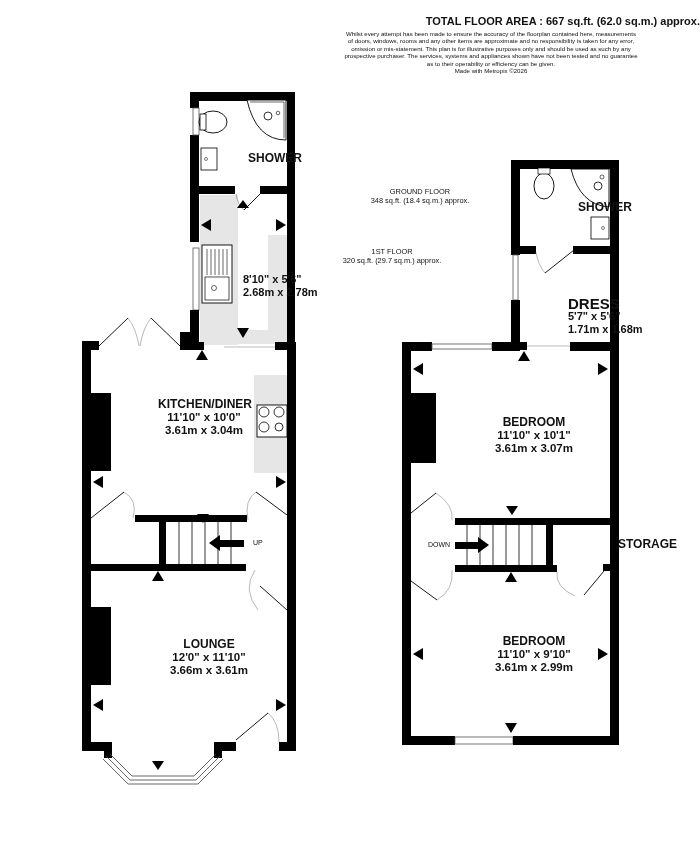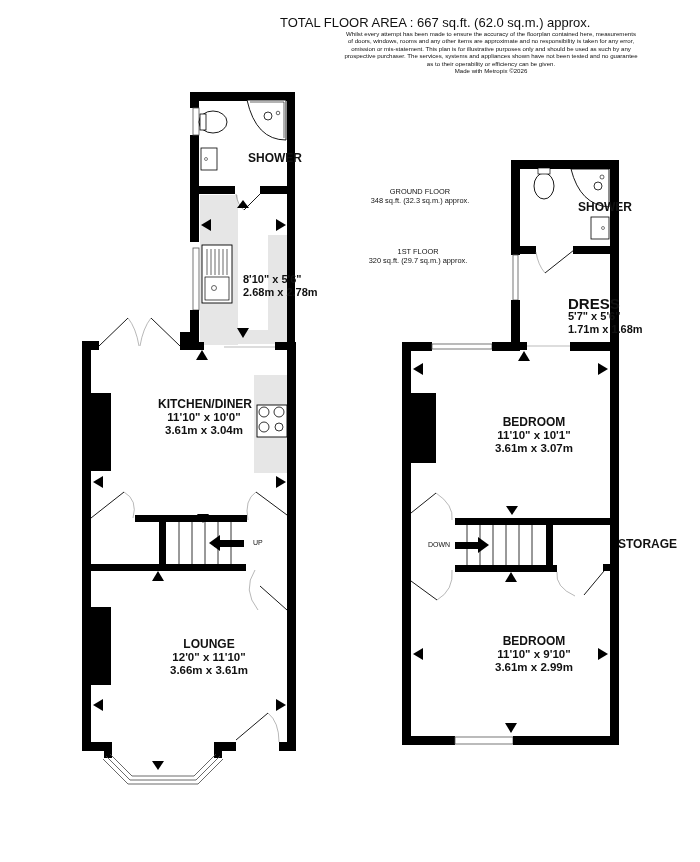--- a/index.html
+++ b/index.html
@@ -1,20 +1,20 @@
 <!DOCTYPE html>
 <html><head>
   <meta charset="utf-8">
   <style>
     html, body { margin: 0; padding: 0; background: #ffffff; }
     body { width: 700px; height: 862px; position: relative; overflow: hidden;
            font-family: "Liberation Sans", sans-serif; color: #000; }
     .abs { position: absolute; }
-    .header-title { left: 280px; top: 15px; width: 420px; text-align: left;
-                    font-size: 13px; color: #111; }
+    .header-title { left: 280px; top: 15px; width: 420px; text-align: right;
+                    font-size: 11px; color: #111; font-weight: bold; }
     .disclaimer { left: 286px; top: 30px; width: 410px; text-align: center;
                   font-size: 6.1px; line-height: 7.4px; color: #111; }
     .disclaimer span { display: block; white-space: nowrap; }
     .floor-label { text-align: center; font-size: 7.4px; line-height: 9px; color: #111; }
     svg.plan { position: absolute; left: 0; top: 0; }
     .room-label { text-align: center; font-weight: bold; color: #111;
                   font-size: 11.5px; line-height: 13px; }
     .room-label span { display: block; white-space: nowrap; padding-left: 48px; }
     .room-label .rname { font-size: 12px; }
     .small-label { font-size: 7px; color: #111; }
@@ -27,23 +27,23 @@
   <span>Whilst every attempt has been made to ensure the accuracy of the floorplan contained here, measurements</span>
   <span>of doors, windows, rooms and any other items are approximate and no responsibility is taken for any error,</span>
   <span>omission or mis-statement. This plan is for illustrative purposes only and should be used as such by any</span>
   <span>prospective purchaser. The services, systems and appliances shown have not been tested and no guarantee</span>
   <span>as to their operability or efficiency can be given.</span>
   <span>Made with Metropix ©2026</span>
 </div>
 
 <div class="abs floor-label" style="left:330px; top:187px; width:180px;">
   <div>GROUND FLOOR</div>
-  <div>348 sq.ft. (32.3 sq.m.) approx.</div>
-</div>
-<div class="abs floor-label" style="left:328px; top:247px; width:180px;">
+  <div>348 sq.ft. (18.4 sq.m.) approx.</div>
+</div>
+<div class="abs floor-label" style="left:302px; top:247px; width:180px;">
   <div>1ST FLOOR</div>
   <div>320 sq.ft. (29.7 sq.m.) approx.</div>
 </div>
 
 <svg class="plan" width="700" height="862" viewBox="0 0 700 862">
   <defs>
     <marker id="none"></marker>
   </defs>
 
   <g>

